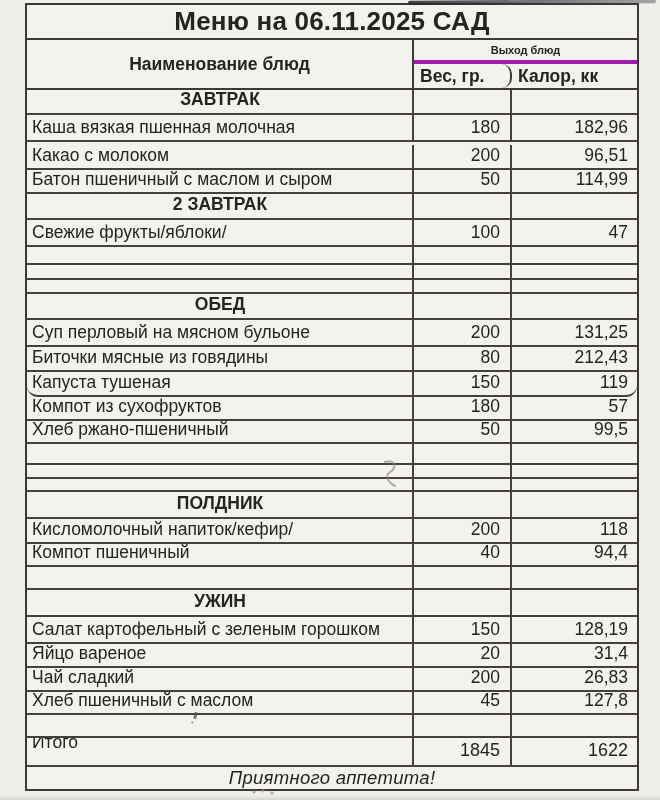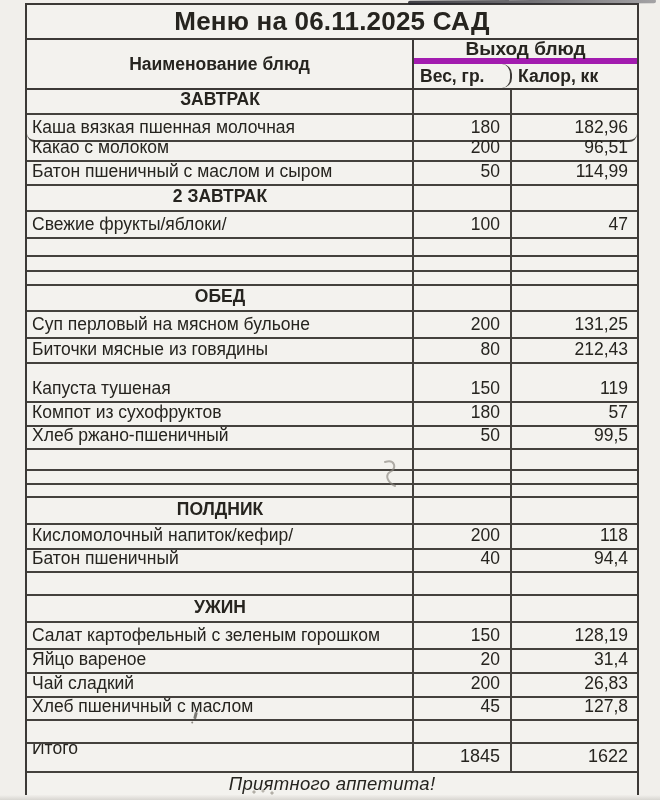--- a/index.html
+++ b/index.html
@@ -20,23 +20,23 @@
     font-weight:bold;font-size:26px;letter-spacing:.2px;
   }
   .header-row{display:flex;height:50px;border-bottom:2px solid #3c3936;}
   .header-name{
     width:387px;border-right:2px solid #3c3936;
     display:flex;align-items:center;justify-content:center;
     font-weight:bold;font-size:17.5px;
   }
   .header-right{flex:1;display:flex;flex-direction:column;}
   .header-output{
-    height:24px;border-bottom:6px solid #a21caf;
+    height:24px;border-bottom:4px solid #a21caf;
     display:flex;align-items:center;justify-content:center;
-    font-weight:bold;font-size:19px;
+    font-weight:bold;font-size:11px;
   }
   .header-sub{flex:1;display:flex;}
   .header-weight{
     width:98px;border-right:2px solid #3c3936;
     display:flex;align-items:center;padding-left:6px;
     font-weight:bold;font-size:17.5px;border-radius:10px;
   }
   .header-cal{flex:1;display:flex;align-items:center;padding-left:6px;
     font-weight:bold;font-size:17.5px;}
   .t-row{display:flex;border-bottom:2px solid #44413d;border-bottom-color:#44413d;}
@@ -108,26 +108,26 @@
         </div>
       </div>
     </div>
 
     <div>
         <div class="t-row row-section" style="height: 25px;">
     <div class="c-name">ЗАВТРАК</div>
     <div class="c-weight"></div>
     <div class="c-cal"></div>
   </div>
-        <div class="t-row row-item" style="height: 27px; border-radius: 8px;">
+        <div class="t-row row-item" style="height: 27px;">
     <div class="c-name">Каша вязкая пшенная молочная</div>
     <div class="c-weight">180</div>
     <div class="c-cal">182,96</div>
   </div>
-        <div class="t-row row-item" style="height: 20px; align-items: flex-end;">
+        <div class="t-row row-item" style="height: 28px; align-items: flex-end;">
     <div class="c-name">Какао с молоком</div>
     <div class="c-weight">200</div>
     <div class="c-cal">96,51</div>
   </div>
         <div class="t-row row-item" style="height: 24px;">
     <div class="c-name">Батон пшеничный с маслом и сыром</div>
     <div class="c-weight">50</div>
     <div class="c-cal">114,99</div>
   </div>
         <div class="t-row row-section" style="height: 26px;">
@@ -163,21 +163,21 @@
         <div class="t-row row-item" style="height: 27px;">
     <div class="c-name">Суп перловый на мясном бульоне</div>
     <div class="c-weight">200</div>
     <div class="c-cal">131,25</div>
   </div>
         <div class="t-row row-item" style="height: 25px;">
     <div class="c-name">Биточки мясные из говядины</div>
     <div class="c-weight">80</div>
     <div class="c-cal">212,43</div>
   </div>
-        <div class="t-row row-item" style="height: 39px;">
+        <div class="t-row row-item" style="height: 25px; border-radius: 11px;">
     <div class="c-name">Капуста тушеная</div>
     <div class="c-weight">150</div>
     <div class="c-cal">119</div>
   </div>
         <div class="t-row row-item" style="height: 24px;">
     <div class="c-name">Компот из сухофруктов</div>
     <div class="c-weight">180</div>
     <div class="c-cal">57</div>
   </div>
         <div class="t-row row-item" style="height: 23px;">
@@ -204,21 +204,21 @@
     <div class="c-name">ПОЛДНИК</div>
     <div class="c-weight"></div>
     <div class="c-cal"></div>
   </div>
         <div class="t-row row-item" style="height: 25px;">
     <div class="c-name">Кисломолочный напиток/кефир/</div>
     <div class="c-weight">200</div>
     <div class="c-cal">118</div>
   </div>
         <div class="t-row row-item" style="height: 23px;">
-    <div class="c-name">Батон пшеничный</div>
+    <div class="c-name">Компот пшеничный</div>
     <div class="c-weight">40</div>
     <div class="c-cal">94,4</div>
   </div>
         <div class="t-row row-empty" style="height: 23px;">
     <div class="c-name"></div>
     <div class="c-weight"></div>
     <div class="c-cal"></div>
   </div>
         <div class="t-row row-section" style="height: 27px;">
     <div class="c-name">УЖИН</div>

